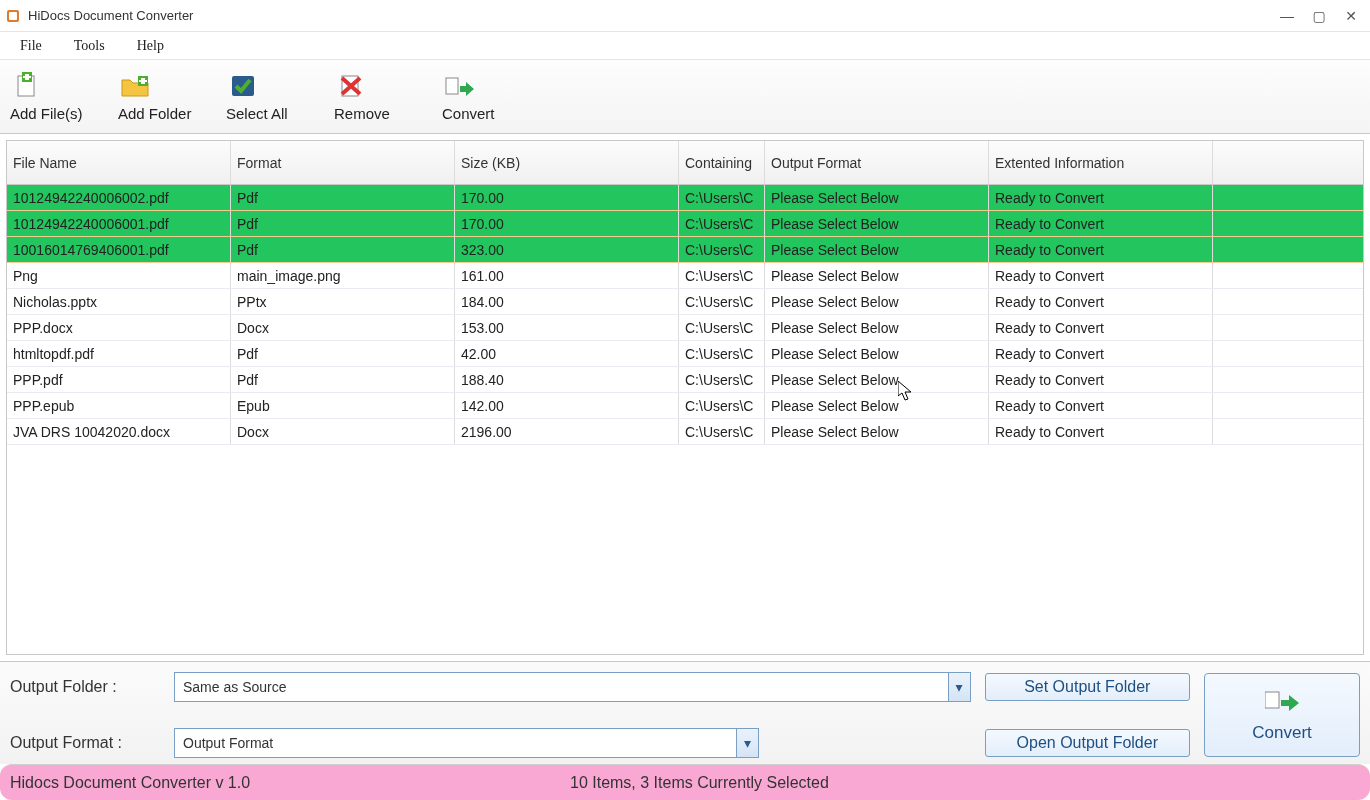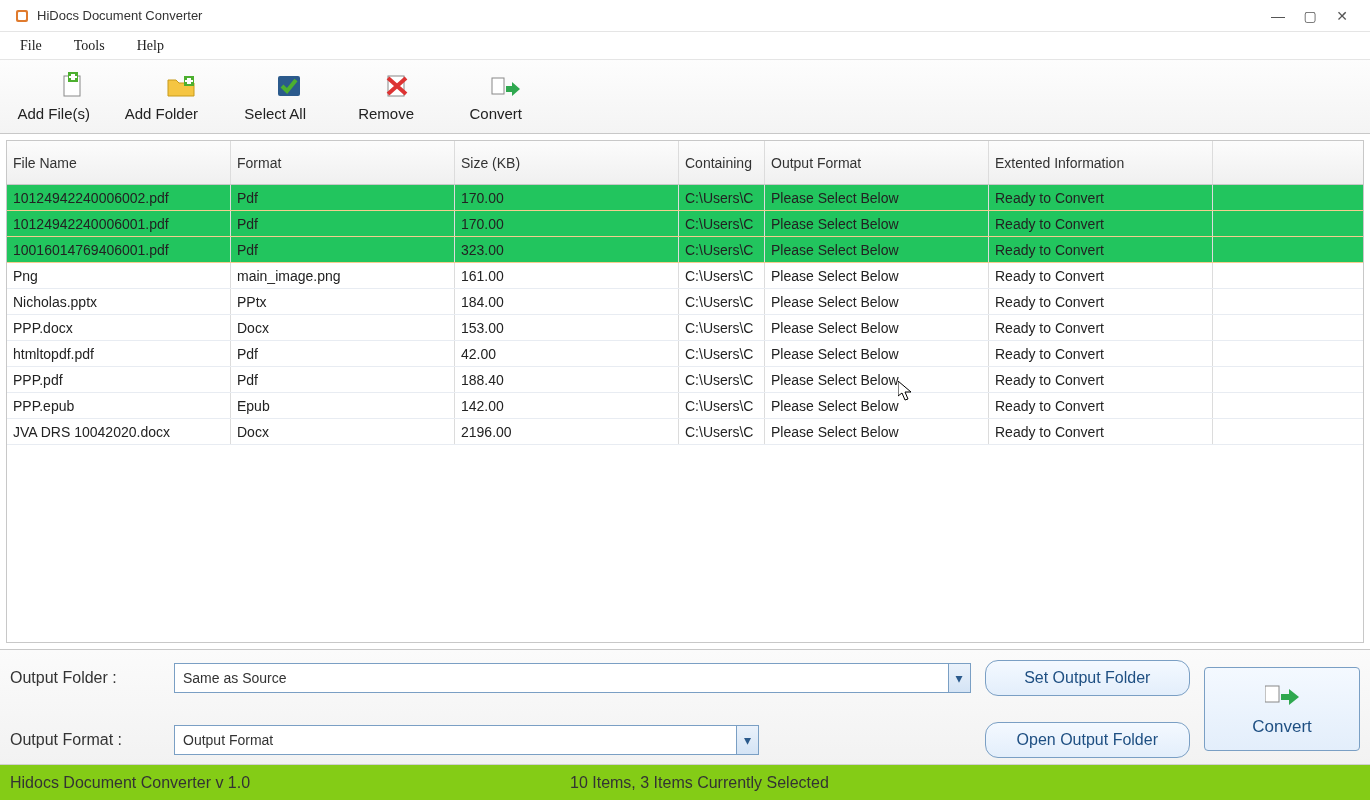--- a/index.html
+++ b/index.html
@@ -13,21 +13,21 @@
     display: flex;
     flex-direction: column;
     color: #000;
   }
   
   .titlebar {
     height: 32px;
     background: #fff;
     display: flex;
     align-items: center;
-    padding: 0 13px;
+    padding: 0 4px;
     border-bottom: 1px solid #e5e5e5;
   }
   .titlebar .app-icon {
     width: 18px; height: 18px; margin-right: 6px;
     display:inline-flex;align-items:center;justify-content:center;
   }
   .titlebar .title { font-size: 13px; color:#333; }
   .titlebar .win-controls { margin-left:auto; display:flex; gap:18px; padding-right:8px; color:#555;}
   .titlebar .win-controls span { width:14px; text-align:center; cursor:default; font-size:14px;}
   
@@ -52,21 +52,21 @@
     background: linear-gradient(#fdfdfd,#f4f4f4);
     border-bottom:1px solid #c8c8c8;
     display:flex;
     align-items:center;
     padding: 0 10px;
     gap: 28px;
   }
   .toolbar .tbtn {
     display:flex;
     flex-direction:column;
-    align-items:flex-end;
+    align-items:flex-start;
     justify-content:center;
     gap:4px;
     min-width:80px;
     cursor:default;
   }
   .toolbar .tbtn .ticon { width:34px;height:30px;display:flex;align-items:center;justify-content:center;}
   .toolbar .tbtn .tlabel { font-size:15px; color:#222; }
   
   .tablewrap {
     flex: 1 1 auto;
@@ -136,30 +136,30 @@
     color:#333;
   }
   .combo .caret {
     position:absolute; right:0; top:0; bottom:0; width:22px;
     border-left:1px solid #7a9fc4;
     background:linear-gradient(#eaf2fb,#d4e4f5);
     display:flex;align-items:center;justify-content:center;
     color:#2b5a8c;
   }
   .bigbtn {
-    height:36px;
+    height:28px;
     min-width:170px;
     border:1px solid #7a9fc4;
     background:linear-gradient(#f4f9ff,#e3eefb);
     color:#1e4f82;
     font-size:16px;
     display:flex;
     align-items:center;
     justify-content:center;
-    border-radius:13px;
+    border-radius:3px;
     padding:0 31px;
   }
   .convert-panel {
     grid-row: 1 / span 2;
     grid-column: 4;
     display:flex;
     align-items:center;
     justify-content:center;
   }
   .convert-btn {
@@ -176,23 +176,24 @@
     color:#1e4f82;
     font-size:17px;
   }
   
   .statusbar {
     height:36px;
     border-top:1px solid #d0d0d0;
     display:flex;
     align-items:center;
     padding:0 10px;
-    background:#84cc16;
+    background:#f9a8d4;
     font-size:16px;
     color:#333;
+    border-radius:12px;
   }
   .statusbar .sleft{ flex:0 0 560px;}
   
   .cursor {
     position:fixed;
     left:898px; top:381px;
     pointer-events:none;
     font-size:16px;
     color:#000;
   }

